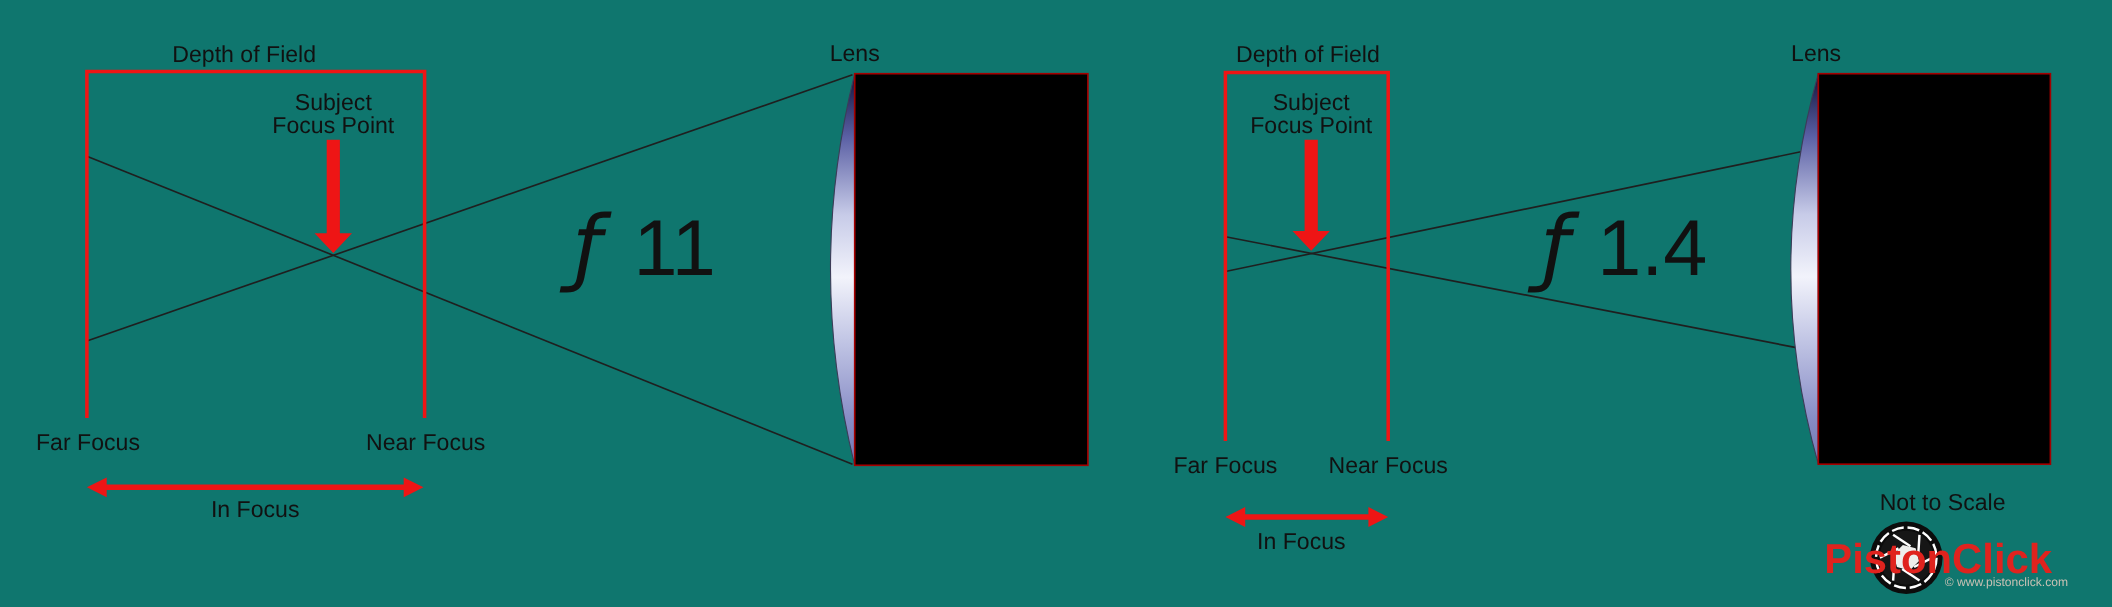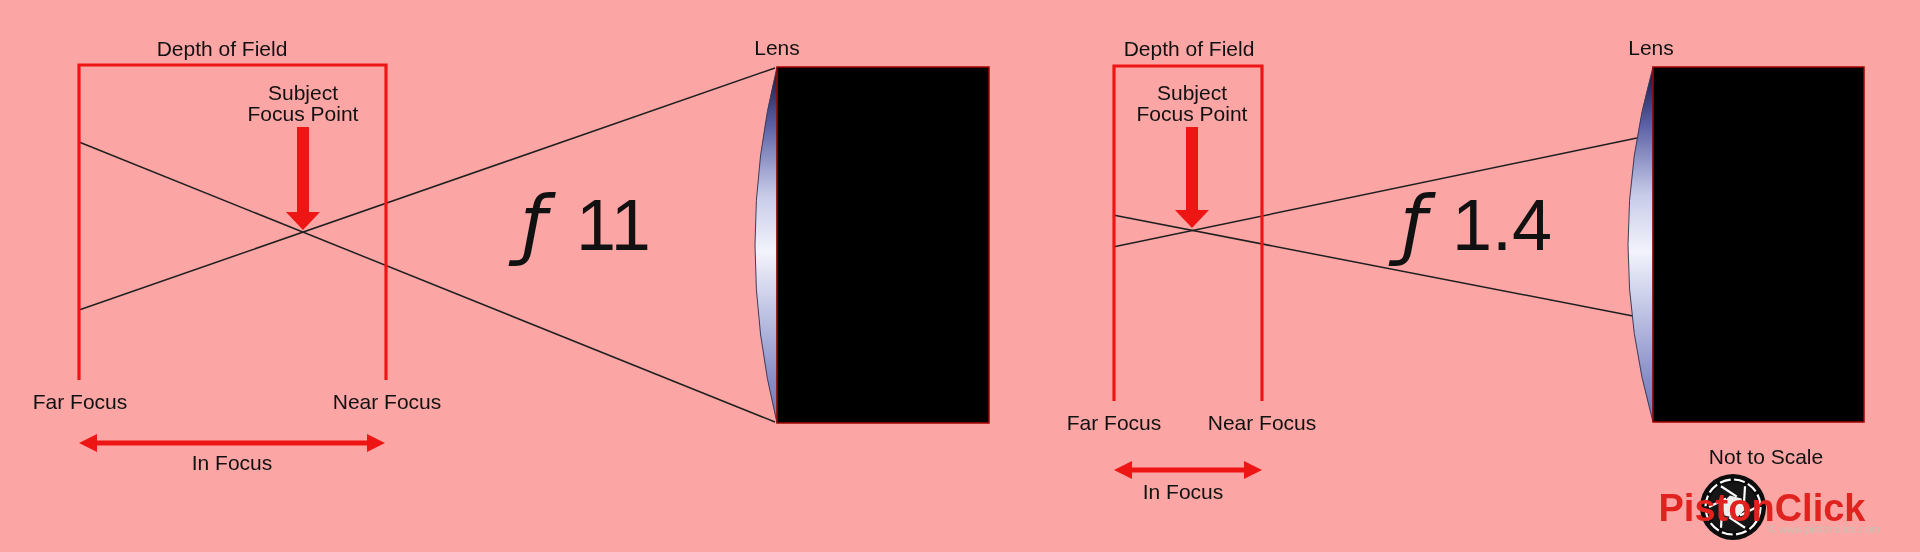--- a/index.html
+++ b/index.html
@@ -5,21 +5,21 @@
 <style>
   :root{
     --diagram-red:#ee1515;
     --ray-black:#1f1f1f;
     --text-black:#111111;
     --lens-border-red:#a40000;
     --logo-red:#e0231e;
     --watermark-gray:#c8c1b4;
   }
   html,body{margin:0;padding:0;background:#ffffff;}
-  .stage{width:1920px;height:552px;background:#fca5a5;overflow:hidden;}
+  .stage{width:1920px;height:552px;background:#0f766e;overflow:hidden;}
   svg{display:block;}
   text{
     font-family:"Liberation Sans", sans-serif;
     fill:var(--text-black);
   }
   .lbl{font-size:21px;text-anchor:middle;}
   .fsym{
     font-size:76px;font-style:italic;
     font-family:"DejaVu Sans", sans-serif;
     text-anchor:middle;

